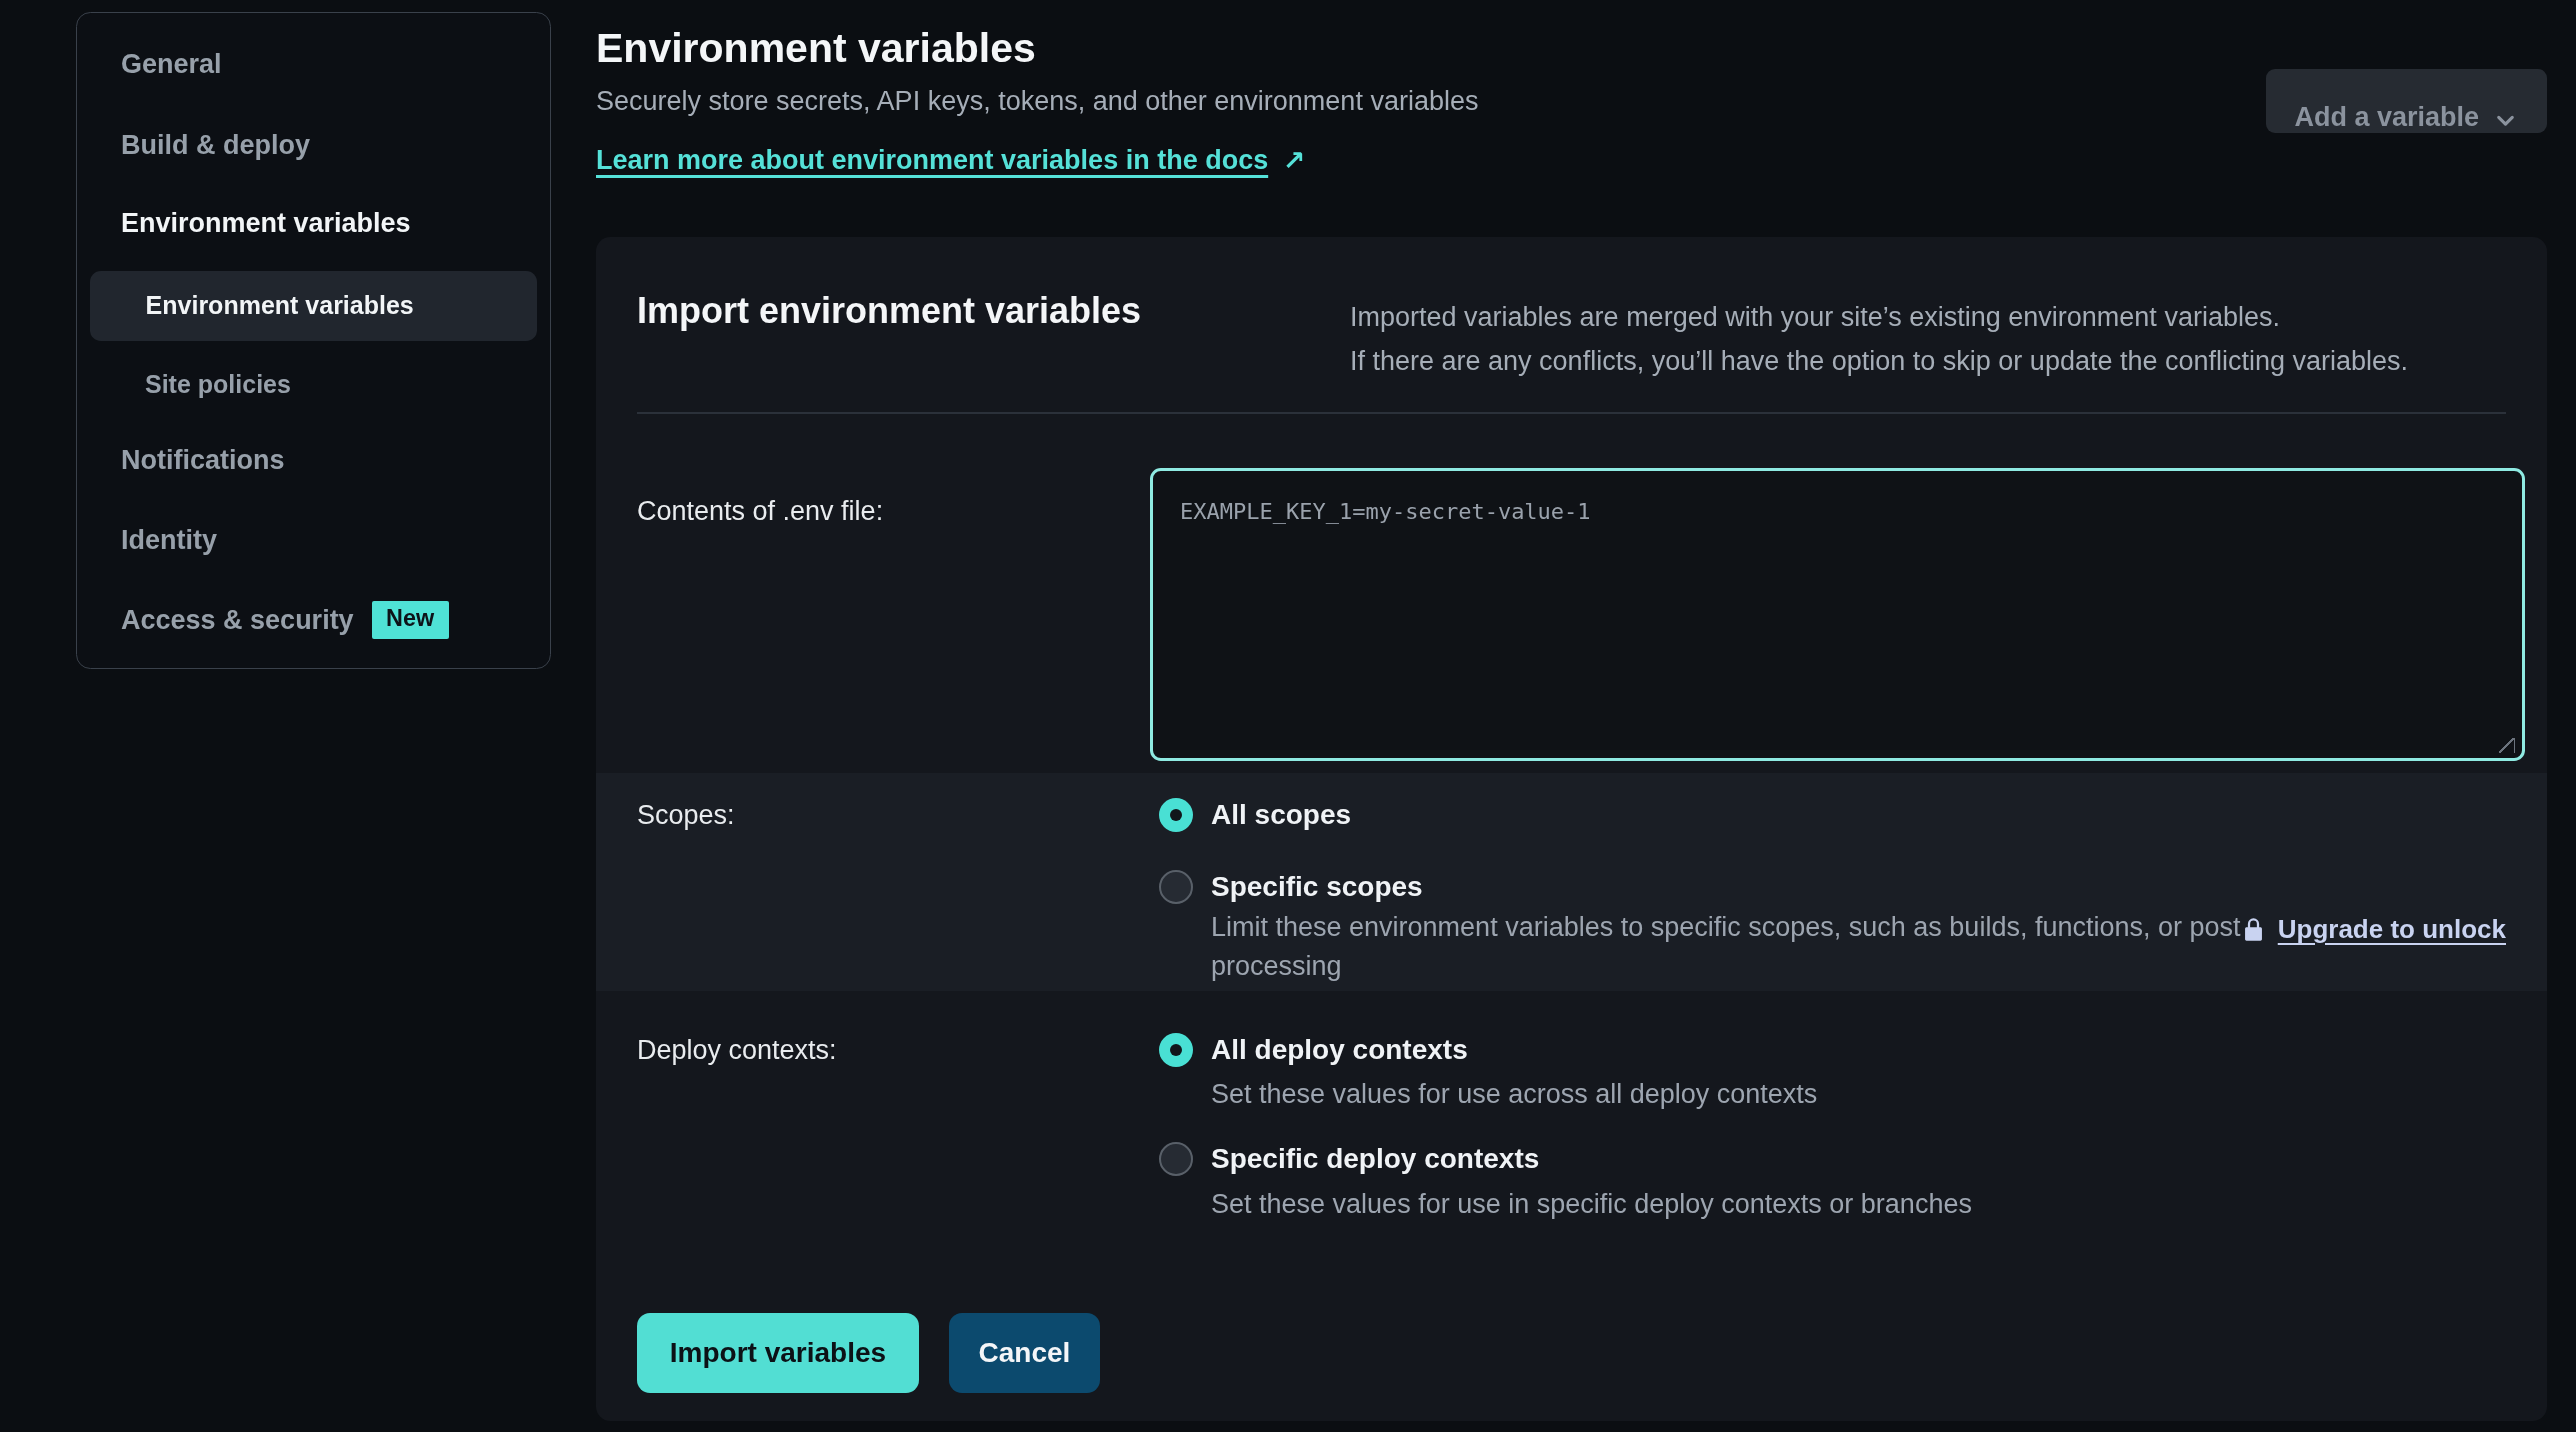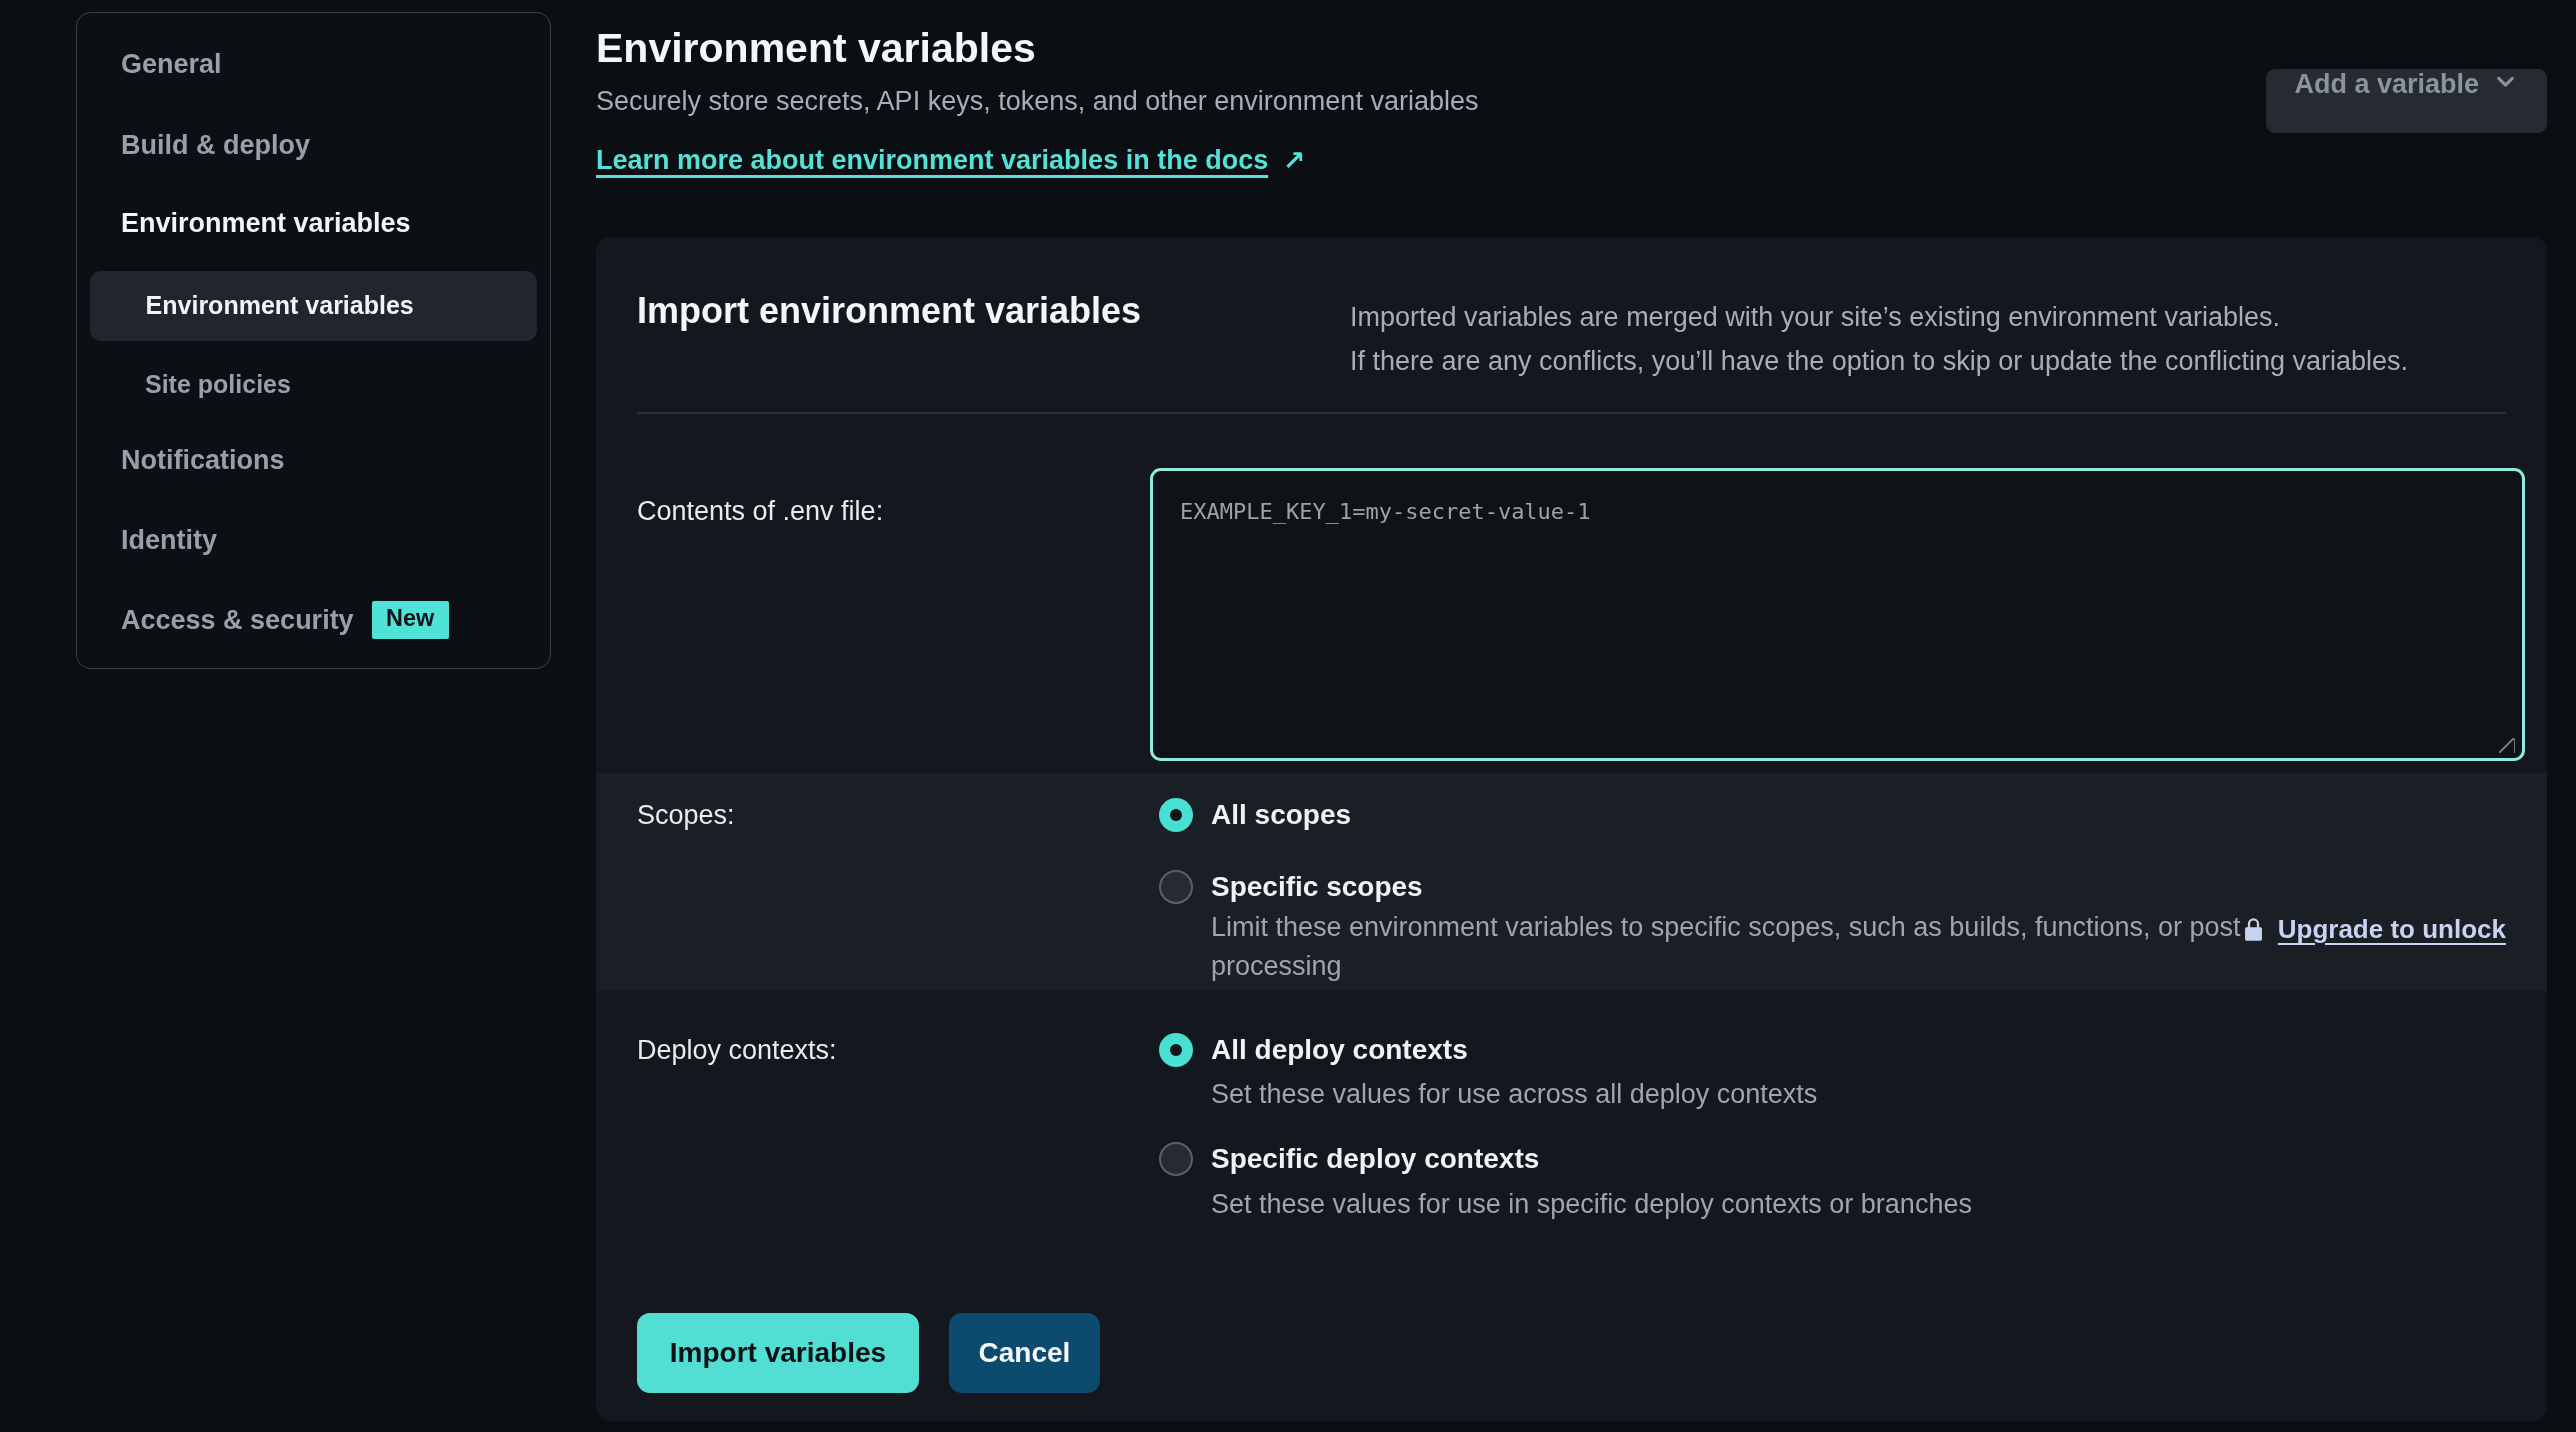--- a/index.html
+++ b/index.html
@@ -44,21 +44,21 @@
   .docs-link .link-text {
     font-size:27px; font-weight:700; color:#55e1d8;
     text-decoration:underline; text-decoration-thickness:2.7px; text-underline-offset:6.3px;
     line-height:36px;
   }
   .docs-link .ext-arrow { font-family:"DejaVu Sans",sans-serif; font-size:27px; font-weight:700; color:#55e1d8; }
 
   .add-variable-btn {
     position:absolute; left:2266px; top:69px; width:281px; height:64px;
     background:#262b32; border:none; border-radius:9px; cursor:pointer;
-    display:flex; align-items:flex-start; justify-content:center; gap:14.4px;
+    display:flex; align-items:flex-end; justify-content:center; gap:14.4px;
     color:#8b939e; font-family:inherit; font-size:27px; font-weight:700;
   }
 
   
   .card {
     position:absolute; left:596px; top:237px; width:1951px; height:1184px;
     background:#14171d; border-radius:14.4px;
   }
   .card-heading { position:absolute; left:41px; top:51px; font-size:36px; font-weight:700; color:#f4f6f8; line-height:45px; }
   .card-info { position:absolute; left:754px; top:59px; width:1163px; font-size:27px; color:#a6aeb8; }

